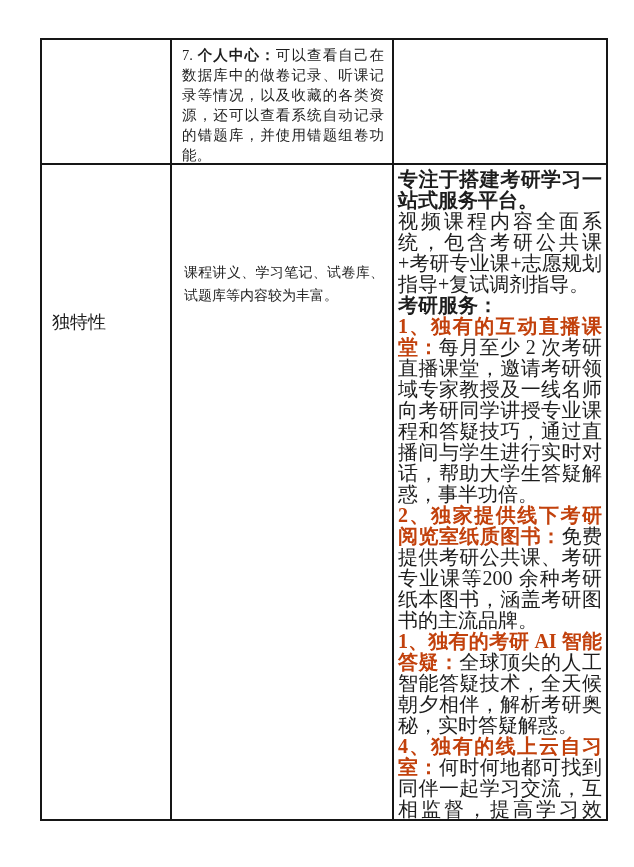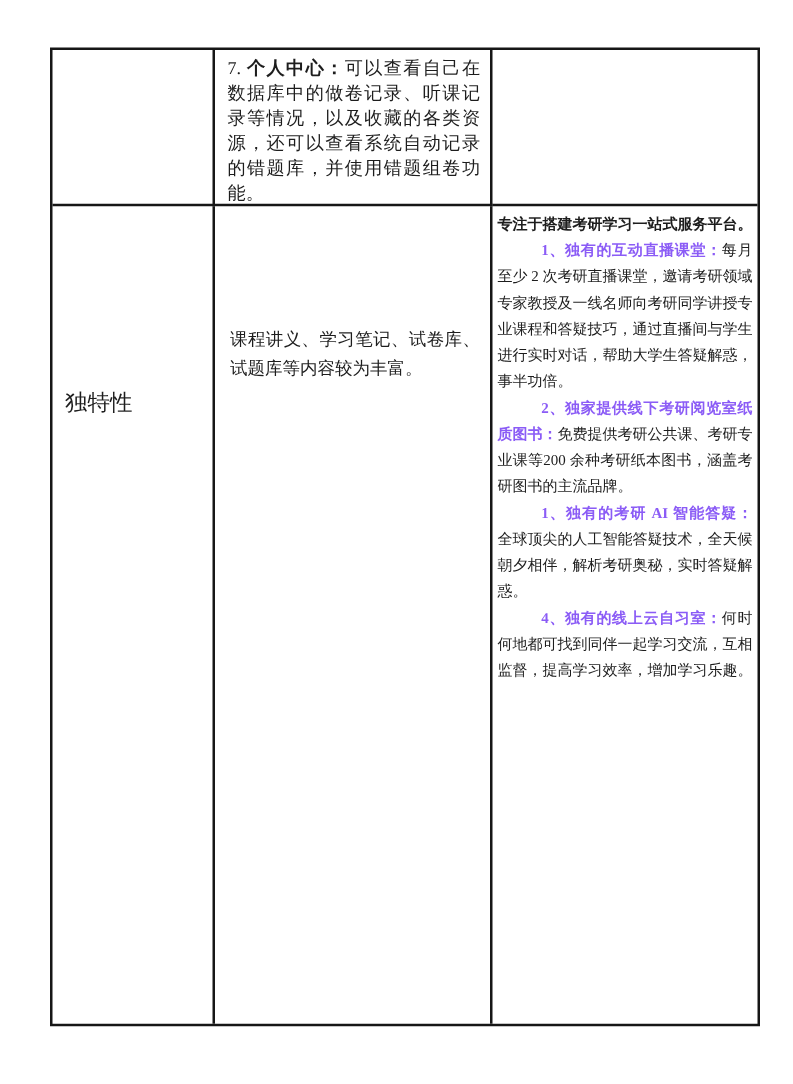--- a/index.html
+++ b/index.html
@@ -36,40 +36,40 @@
   .cell.last-col { border-right: none; }
   .cell.last-row { border-bottom: none; }
 
   .cell p {
     margin: 0;
     text-align: justify;
     text-justify: inter-ideograph;
     word-break: break-all;
   }
   .b { font-weight: bold; }
-  .red { color: #8b5cf6; margin-left: 35px; }
+  .red { color: #c2410c; }
 
   .c-item {
     padding: 5px 8px 0 10px;
     font-size: 14.5px;
     line-height: 20px;
   }
   .c-header {
     padding: 147px 4px 0 10px;
     font-size: 18px;
     line-height: 20px;
   }
   .c-competitor {
     padding: 96px 8px 0 12px;
     font-size: 14px;
     line-height: 23px;
   }
   .c-platform {
     padding: 4px 4px 0 4px;
-    font-size: 12px;
+    font-size: 20px;
     line-height: 21px;
   }
 </style>
 </head>
 <body>
 
 <div class="sheet">
   <div class="tbl">
 
     <div class="cell"></div>
@@ -79,20 +79,22 @@
     <div class="cell last-col"></div>
 
     <div class="cell last-row c-header">
       <p>独特性</p>
     </div>
     <div class="cell last-row c-competitor">
       <p>课程讲义、学习笔记、试卷库、试题库等内容较为丰富。</p>
     </div>
     <div class="cell last-row last-col c-platform">
       <p><span class="b">专注于搭建考研学习一站式服务平台。</span></p>
+      <p><span>视频课程内容全面系统，包含考研公共课+考研专业课+志愿规划指导+复试调剂指导。</span></p>
+      <p><span class="b">考研服务：</span></p>
 
       <p><span class="red b">1、独有的互动直播课堂：</span><span>每月至少 2 次考研直播课堂，邀请考研领域专家教授及一线名师向考研同学讲授专业课程和答疑技巧，通过直播间与学生进行实时对话，帮助大学生答疑解惑，事半功倍。</span></p>
       <p><span class="red b">2、独家提供线下考研阅览室纸质图书：</span><span>免费提供考研公共课、考研专业课等200 余种考研纸本图书，涵盖考研图书的主流品牌。</span></p>
       <p><span class="red b">1、独有的考研 AI 智能答疑：</span><span>全球顶尖的人工智能答疑技术，全天候朝夕相伴，解析考研奥秘，实时答疑解惑。</span></p>
       <p><span class="red b">4、独有的线上云自习室：</span><span>何时何地都可找到同伴一起学习交流，互相监督，提高学习效率，增加学习乐趣。</span></p>
     </div>
 
   </div>
 </div>
 

